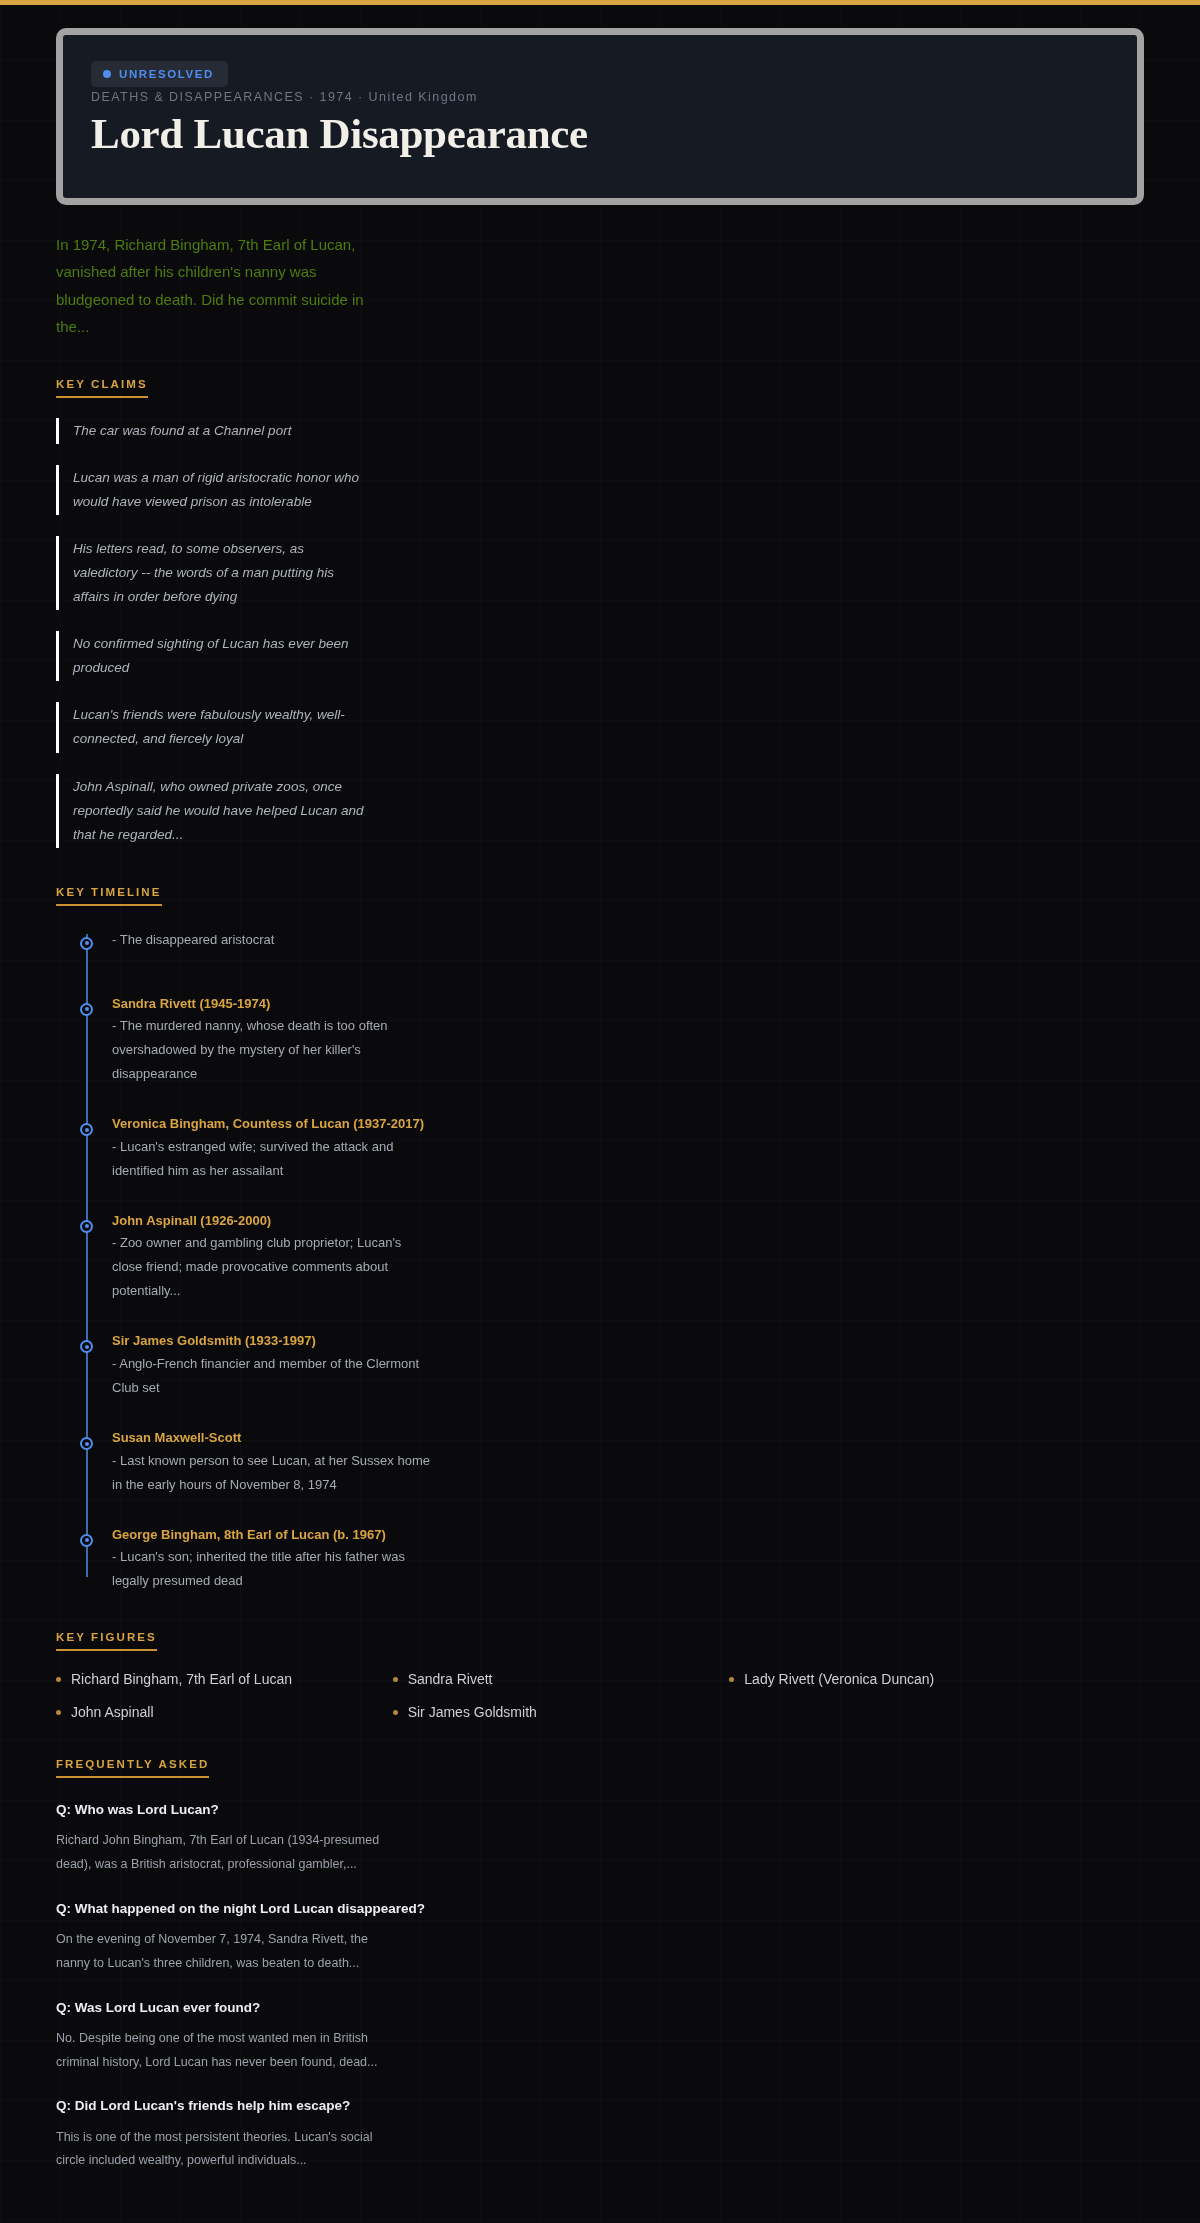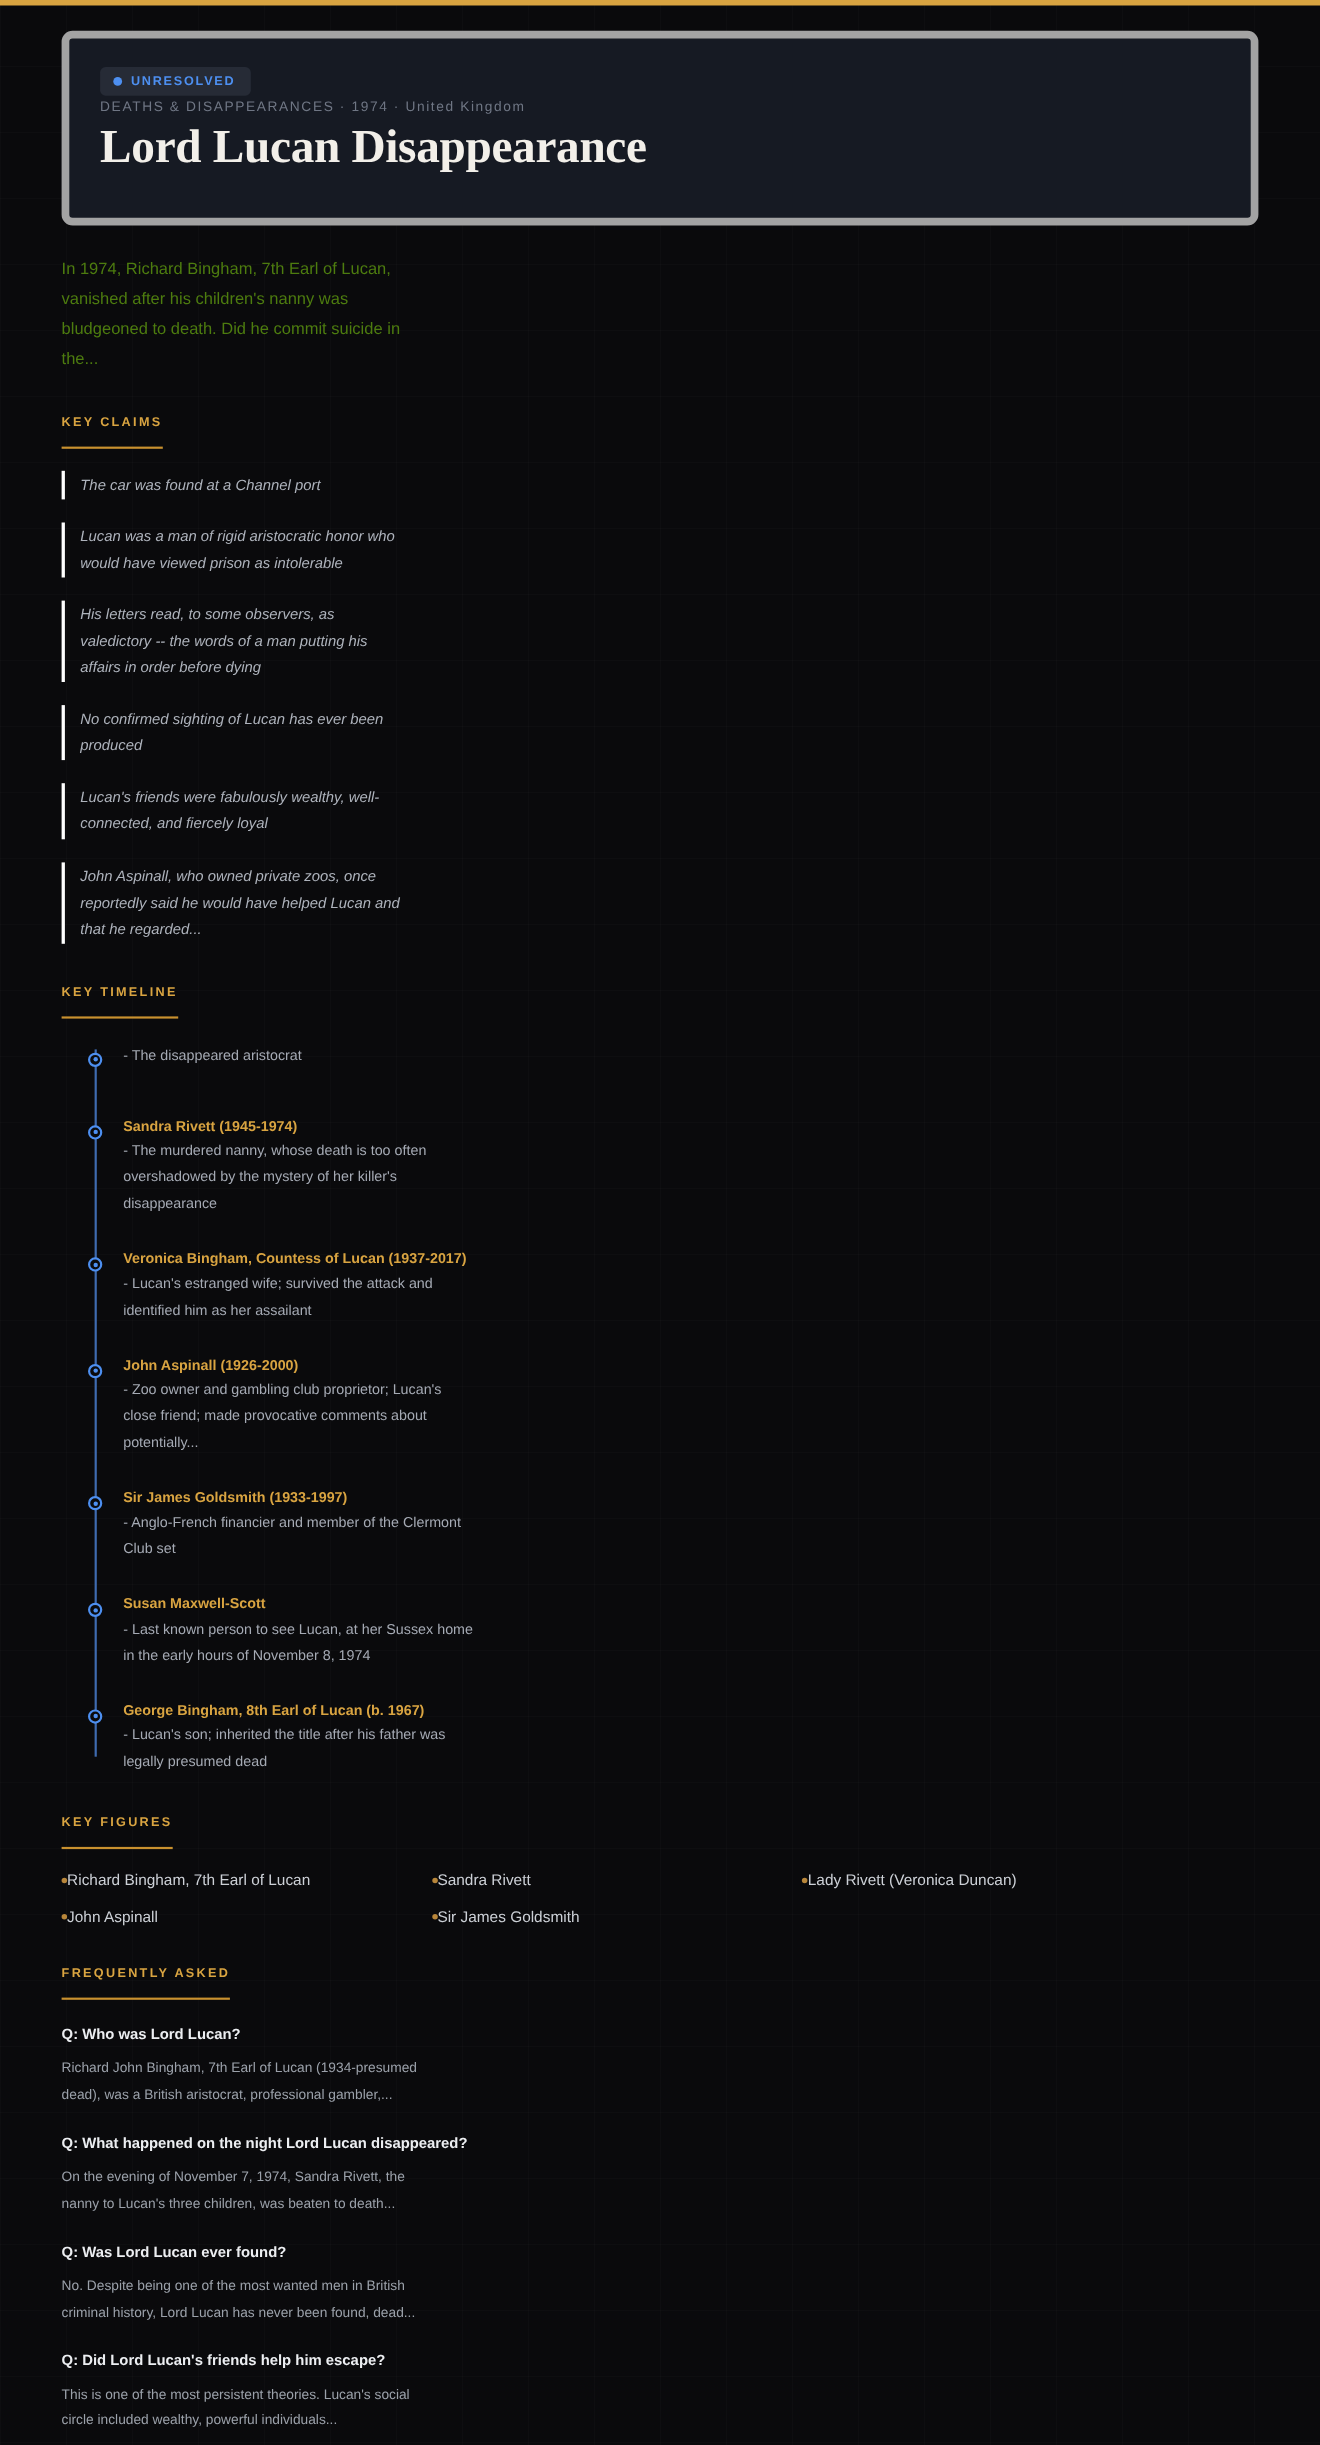--- a/index.html
+++ b/index.html
@@ -102,21 +102,21 @@
   }
 
   .section { margin-top: 34px; }
 
   .section-head {
     color: #d9a441;
     font-size: 11.5px;
     font-weight: bold;
     letter-spacing: 2.1px;
     display: inline-block;
-    padding-bottom: 16px;
+    padding-bottom: 6px;
     border-bottom: 2px solid #c9912f;
   }
 
   
   .claims { margin-top: 20px; }
   .claim {
     border-left: 3px solid #ffffff;
     padding: 1px 0 1px 14px;
     margin-bottom: 21px;
     color: #aeb3bc;
@@ -186,20 +186,21 @@
     margin-top: 20px;
     display: grid;
     grid-template-columns: repeat(3, 1fr);
     row-gap: 17px;
     column-gap: 10px;
     max-width: 1000px;
   }
   .figure {
     display: flex;
     align-items: center;
+    gap: 10px;
     font-size: 14px;
     color: #ccd0d6;
   }
   .figure-dot {
     width: 5px; height: 5px; border-radius: 50%;
     background: #b8863a;
     flex: 0 0 auto;
   }
 
   

